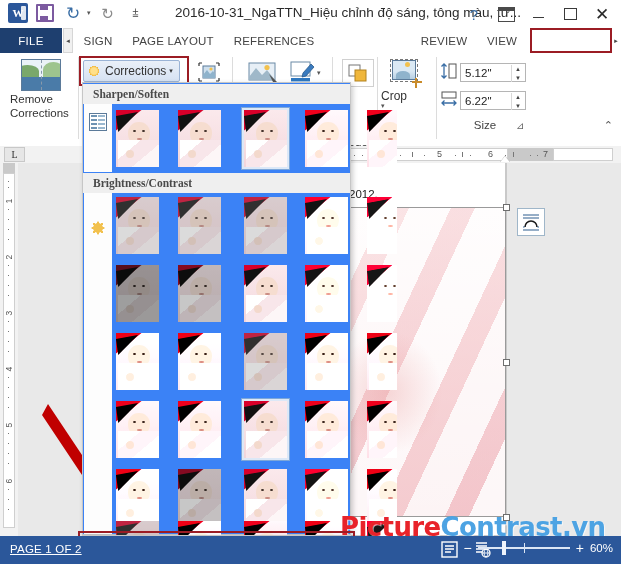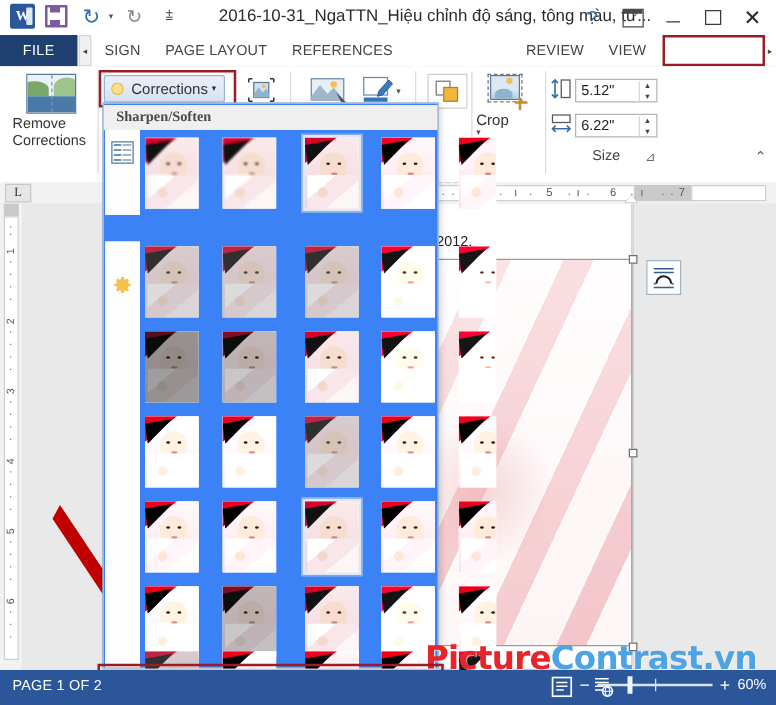--- a/index.html
+++ b/index.html
@@ -220,21 +220,21 @@
                    background:#6b7f92;transform:rotate(-40deg);border-radius:1px;}
   .pco-ico::after{content:"";position:absolute;left:10px;top:9px;width:8px;height:7px;
                   background:#c9a227;border-radius:0 2px 2px 2px;transform:rotate(-10deg);}
   .pco-lbl{font-size:11.5px;color:#222;margin-left:8px;}
   .pco-lbl u{text-decoration:underline;}
   .hl-pco{position:absolute;left:78px;top:531px;width:277px;height:33px;
           border:2px solid #9b1c24;box-sizing:border-box;}
 
   
   .statusbar{position:absolute;left:0;top:536px;width:621px;height:28px;background:#2b579a;}
-  .sb-page{position:absolute;left:10px;top:7px;font-size:11.5px;color:#fff;letter-spacing:.2px;}
+  .sb-page{position:absolute;left:10px;top:7px;font-size:11.5px;color:#fff;letter-spacing:.2px;text-decoration:underline;}
   .sb-views{position:absolute;left:440px;top:4px;display:flex;align-items:center;gap:14px;}
   .vw{width:19px;height:19px;display:flex;align-items:center;justify-content:center;}
   .zoom-wrap{position:absolute;right:8px;top:5px;display:flex;align-items:center;gap:6px;}
   .zm-sign{color:#fff;font-size:14px;line-height:1;}
   .zm-track{position:relative;width:92px;height:14px;}
   .zm-line{position:absolute;left:0;right:0;top:6px;height:2px;background:#dbe6f5;}
   .zm-mid{position:absolute;left:46px;top:2px;width:1.5px;height:10px;background:#dbe6f5;}
   .zm-knob{position:absolute;left:24px;top:0px;width:4px;height:14px;background:#eef4fc;}
   .zm-pct{color:#fff;font-size:11.5px;}
 
@@ -569,20 +569,23 @@
           <div class="hat2"></div>
           <div class="face"></div>
           <div class="eye1"></div>
           <div class="eye2"></div>
           <div class="mouth"></div>
           <div class="body"></div>
           <div class="hand"></div>
         </div>
       </div>
 
+    <div class="gal-head" style="top:90px;">
+      <span>Brightness/Contrast</span>
+    </div>
     <div class="gal-rail" style="top:110px;height:341px;"></div>
     <div class="rail-ico sun-ico" style="top:118px;"></div>
 
     <div class="thumb" style="left:33px;top:114px;">
         <div class="bb v-b20 v-c-lo">
           <div class="bg"></div>
           <div class="hat"></div>
           <div class="hat2"></div>
           <div class="face"></div>
           <div class="eye1"></div>

